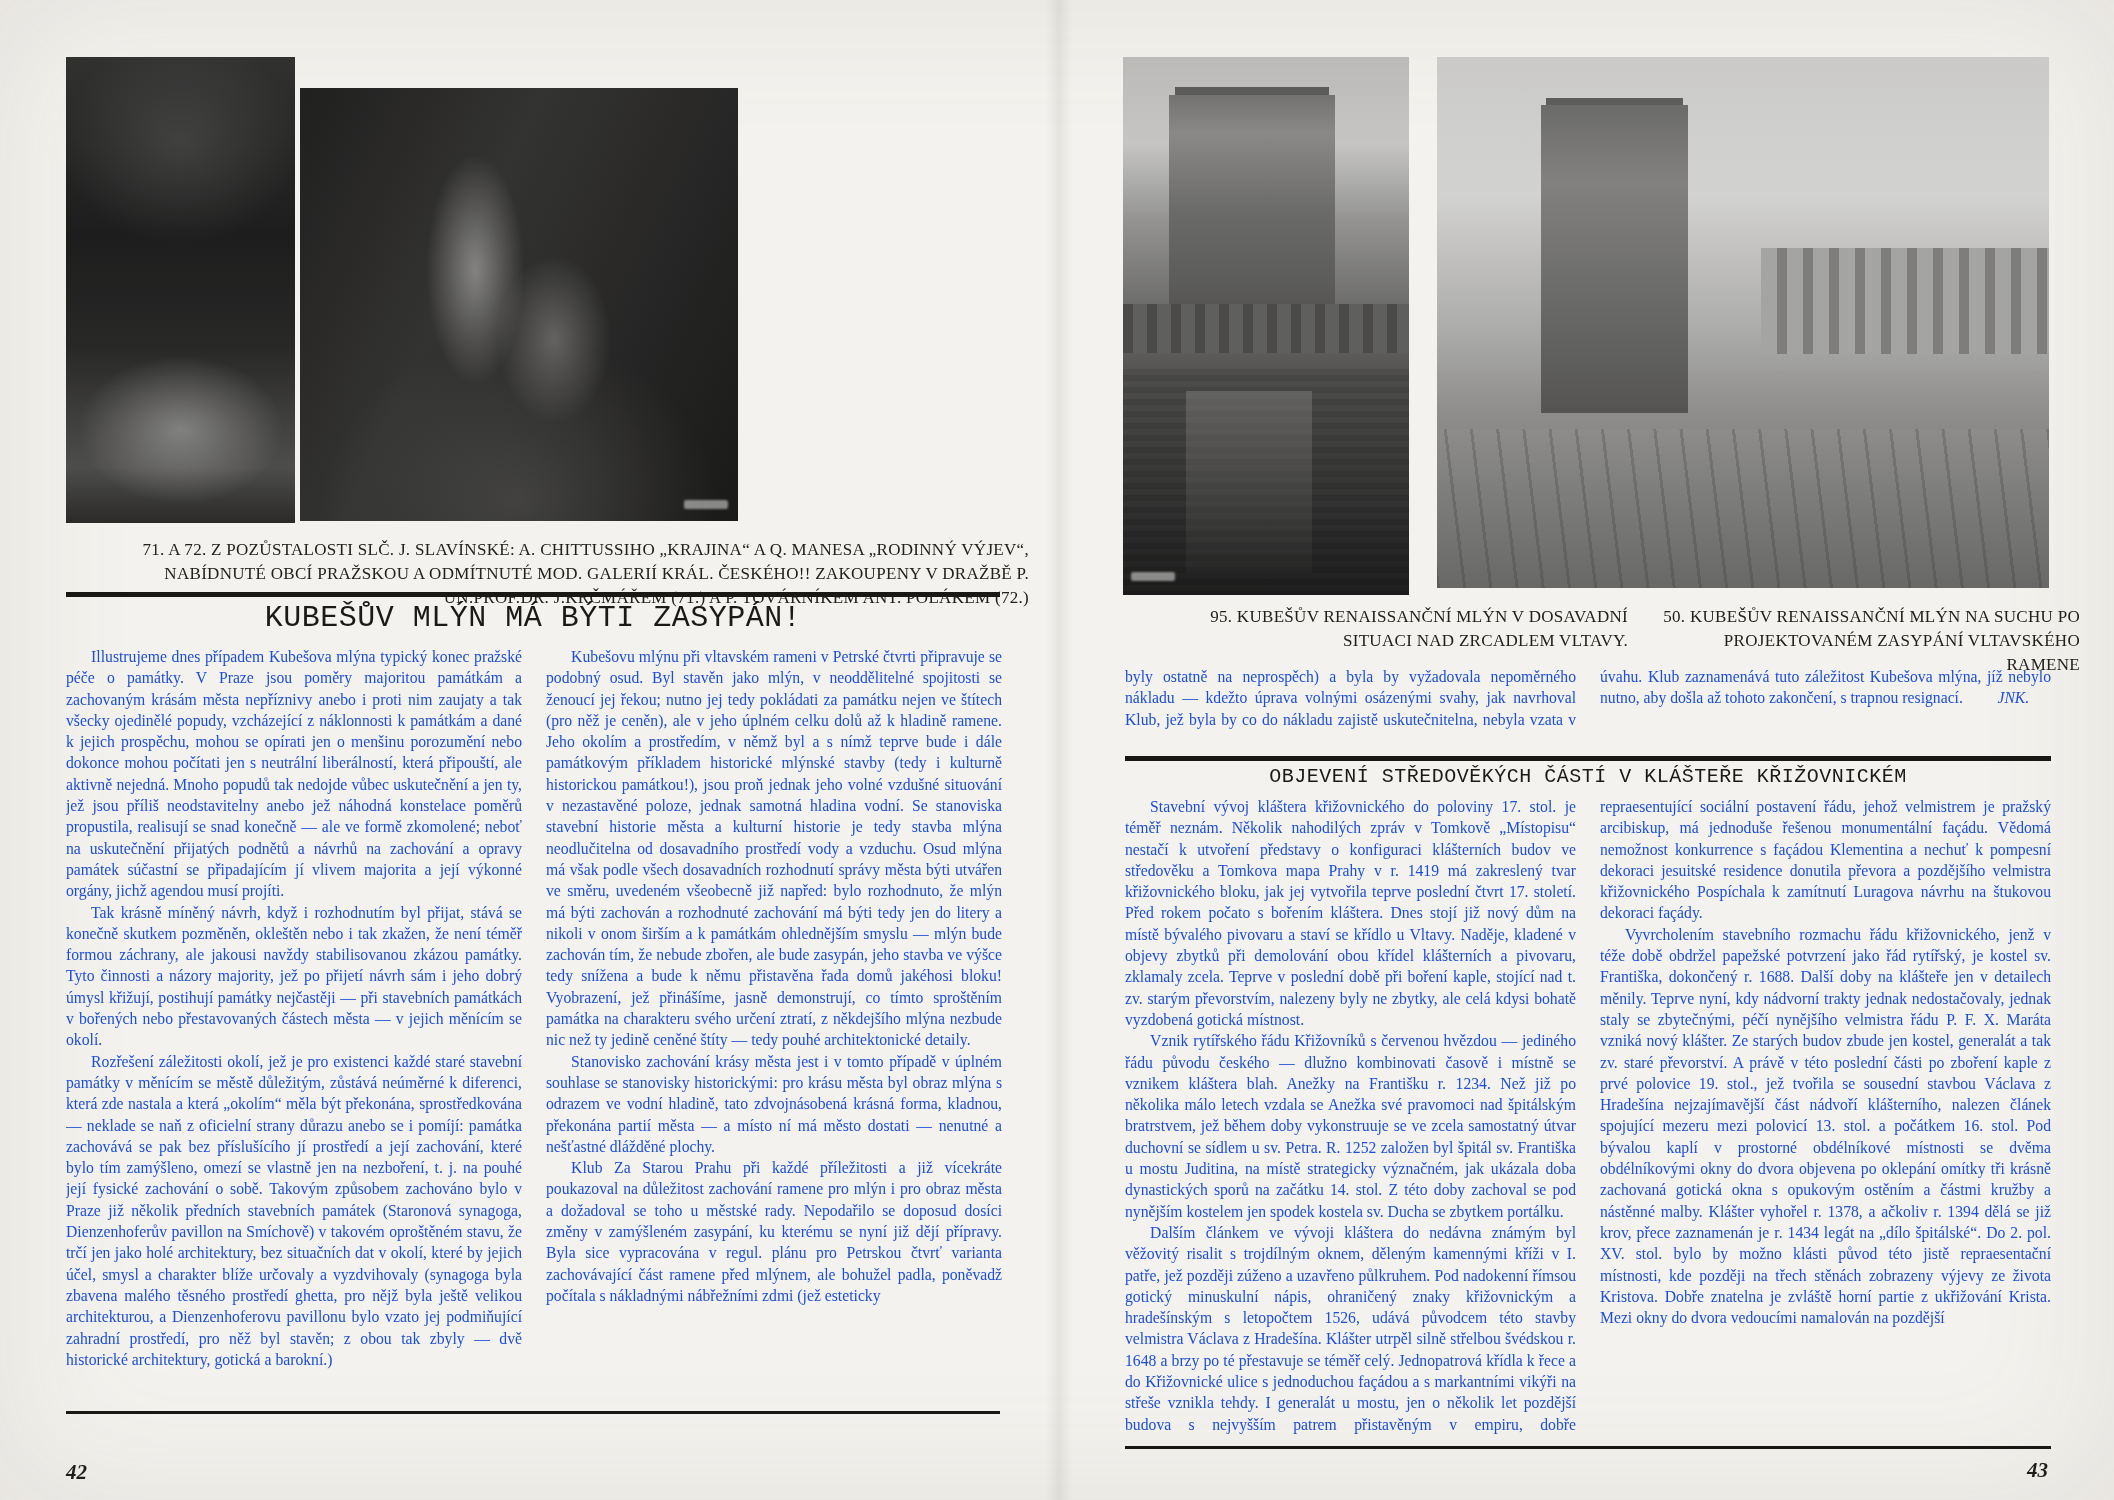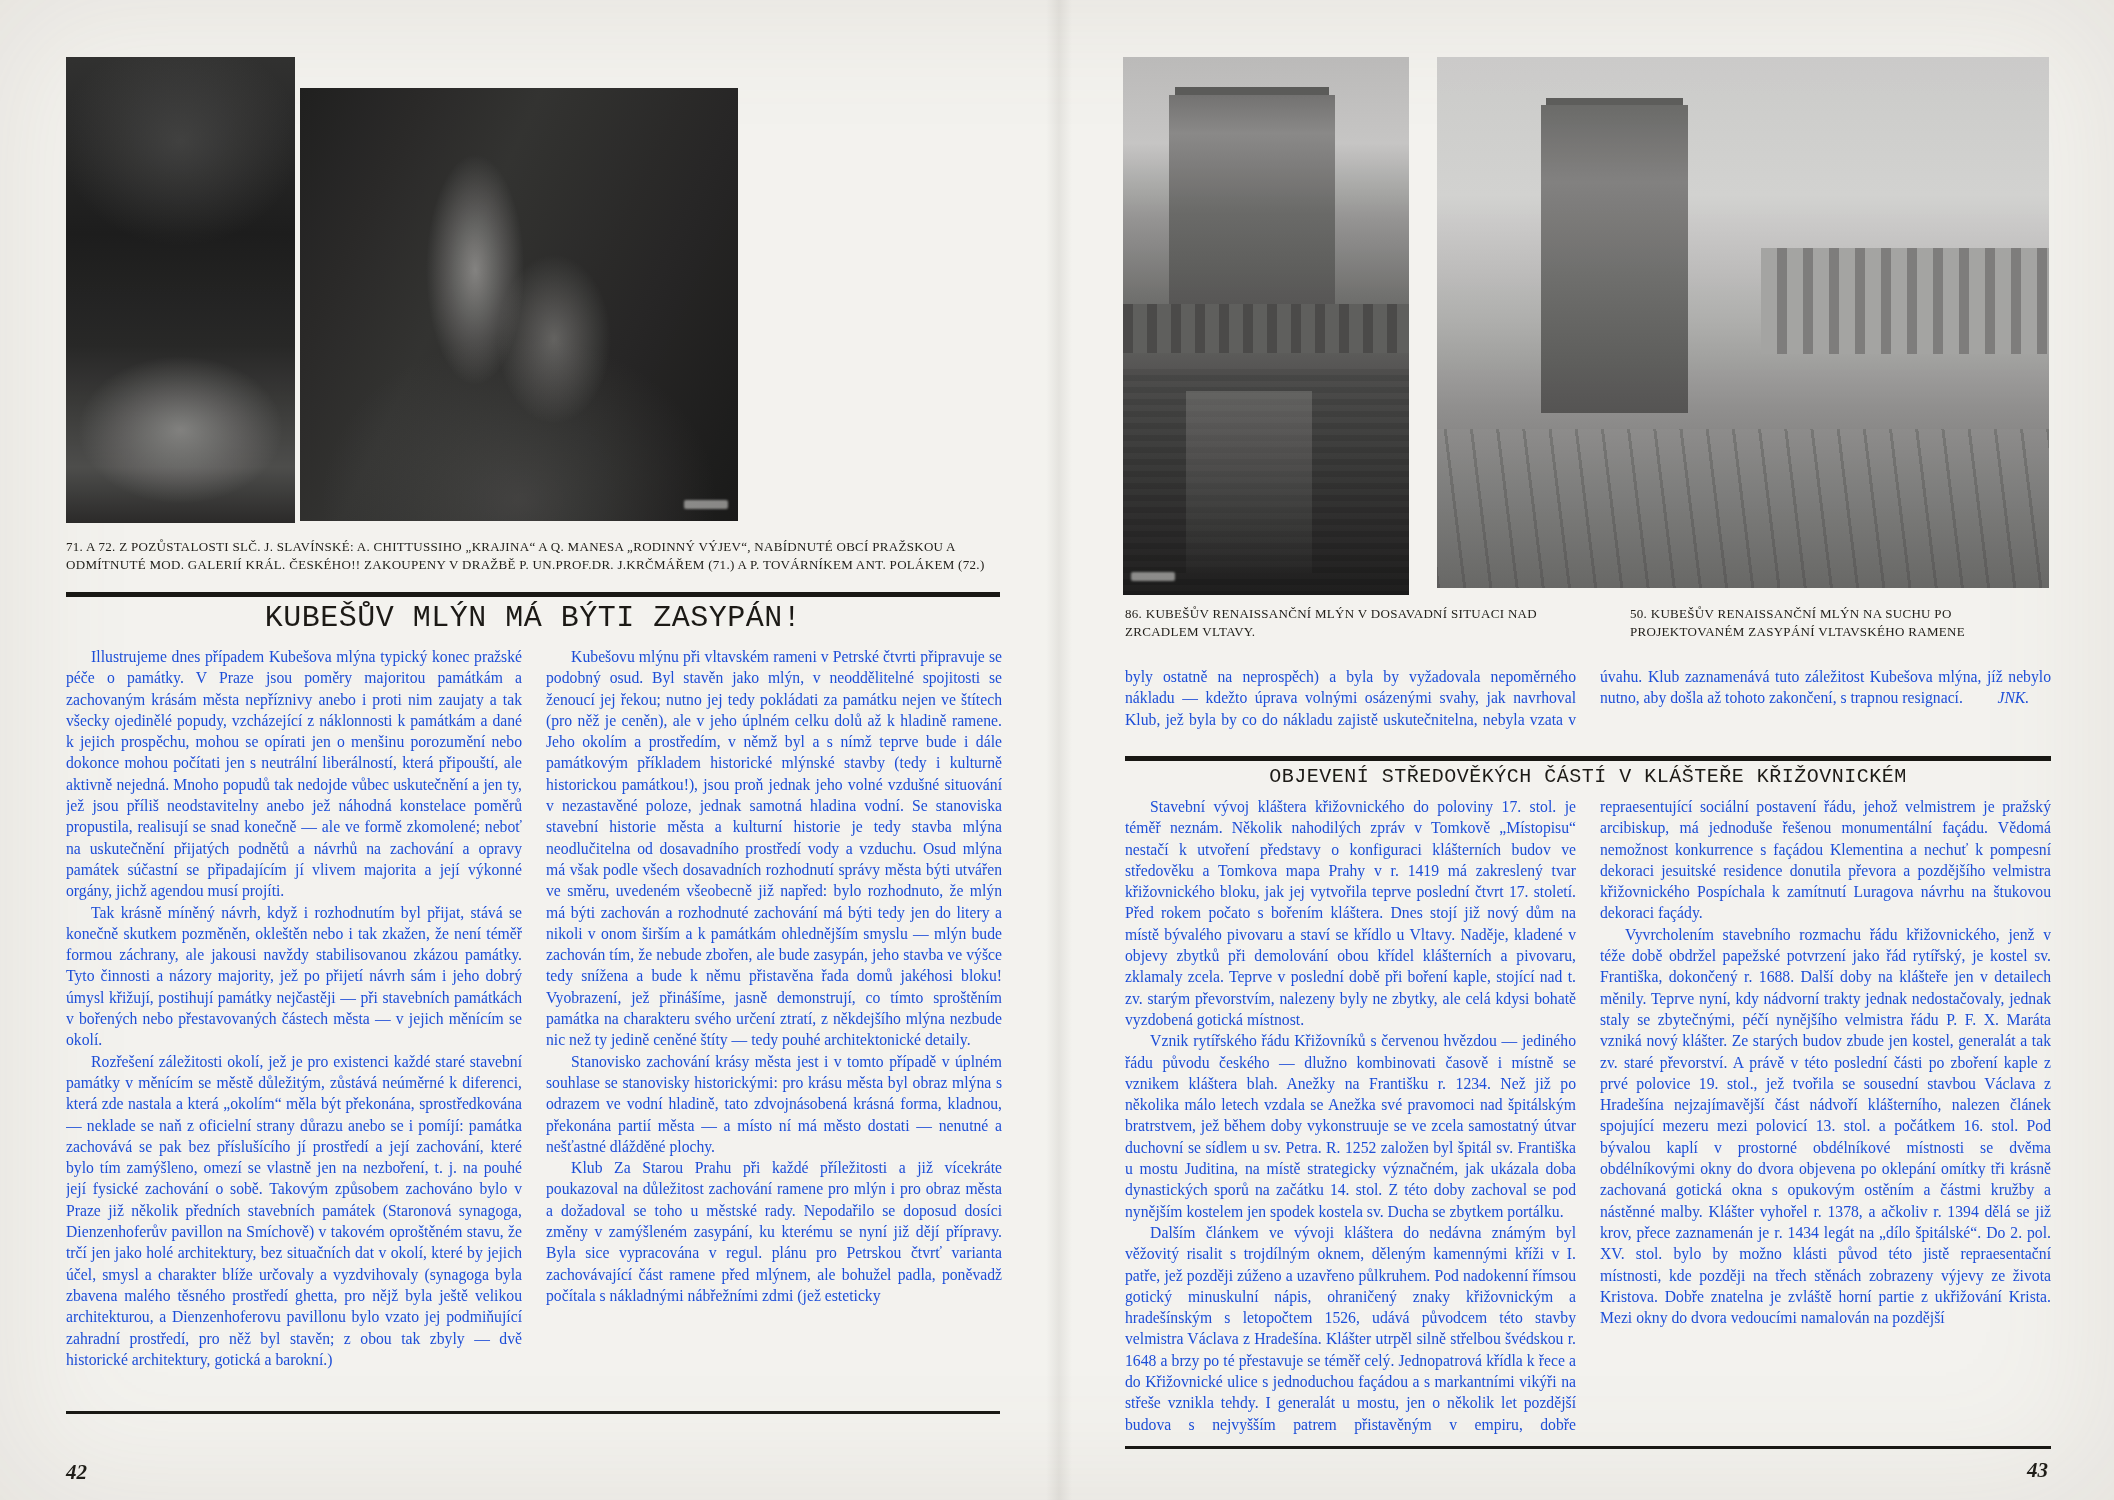--- a/index.html
+++ b/index.html
@@ -52,22 +52,22 @@
   .sig-mark{position:absolute;width:44px;height:9px;background:rgba(228,224,210,.55);
     border-radius:2px;filter:blur(1px);}
   .sig-72{right:10px;bottom:12px;} .sig-73{left:8px;bottom:14px;}
   
   .rule{position:absolute;background:#191814;}
   .rule-thick-left{left:66px;top:592px;width:934px;height:5px;}
   .rule-thick-right{left:1125px;top:756px;width:926px;height:5px;}
   .rule-thin-left{left:66px;top:1411px;width:934px;height:3px;}
   .rule-thin-right{left:1125px;top:1446px;width:926px;height:3px;}
   
-  .caption{position:absolute;text-align:left;font-size:13px;line-height:1.4;
-    letter-spacing:.3px;color:#23211c;}
+  .caption{position:absolute;text-align:right;font-size:17px;line-height:1.4;
+    letter-spacing:.3px;color:#23211c;margin-left:29px;}
   .caption-main{left:66px;top:538px;width:934px;}
   .caption-73{left:1125px;top:605px;width:474px;}
   .caption-74{left:1630px;top:605px;width:421px;}
   .headline{position:absolute;text-align:center;font-size:30px;line-height:1.1;
     letter-spacing:.5px;font-weight:normal;margin:0;color:#1c1a16;font-family:Liberation Mono, monospace;}
   .headline-left{left:66px;top:602px;width:934px;}
   .headline-right{left:1125px;top:766px;width:926px;font-size:20px;}
   
   .article{position:absolute;column-count:2;column-gap:24px;column-fill:auto;
     font-size:15.7px;line-height:21.3px;text-align:justify;overflow:hidden;
@@ -120,21 +120,21 @@
       <div class="p73-water"></div>
       <div class="p73-reflection"></div>
       <div class="sig-mark sig-73"></div>
     </div>
     <div class="photo photo74">
       <div class="p74-tower"></div>
       <div class="p74-arcade"></div>
       <div class="p74-ground"></div>
     </div>
 
-    <div class="caption caption-73">86. KUBEŠŮV RENAISSANČNÍ MLÝN V DOSAVADNÍ SITUACI NAD ZRCADLEM VLTAVY.</div>
+    <div class="caption caption-73">95. KUBEŠŮV RENAISSANČNÍ MLÝN V DOSAVADNÍ SITUACI NAD ZRCADLEM VLTAVY.</div>
     <div class="caption caption-74">50. KUBEŠŮV RENAISSANČNÍ MLÝN NA SUCHU PO PROJEKTOVANÉM ZASYPÁNÍ VLTAVSKÉHO RAMENE</div>
 
     <div class="article intro-cont">
       <p class="body-p no-indent">
         <span>byly ostatně na neprospěch) a byla by vyžadovala nepoměrného nákladu — kdežto úprava volnými osázenými svahy, jak navrhoval Klub, jež byla by co do nákladu zajistě uskutečnitelna, nebyla vzata v úvahu. Klub zaznamenává tuto záležitost Kubešova mlýna, jíž nebylo nutno, aby došla až tohoto zakončení, s trapnou resignací.</span><span class="sig">JNK.</span>
       </p>
     </div>
 
     <div class="rule rule-thick-right"></div>
     <h1 class="headline headline-right">OBJEVENÍ STŘEDOVĚKÝCH ČÁSTÍ V KLÁŠTEŘE KŘIŽOVNICKÉM</h1>

